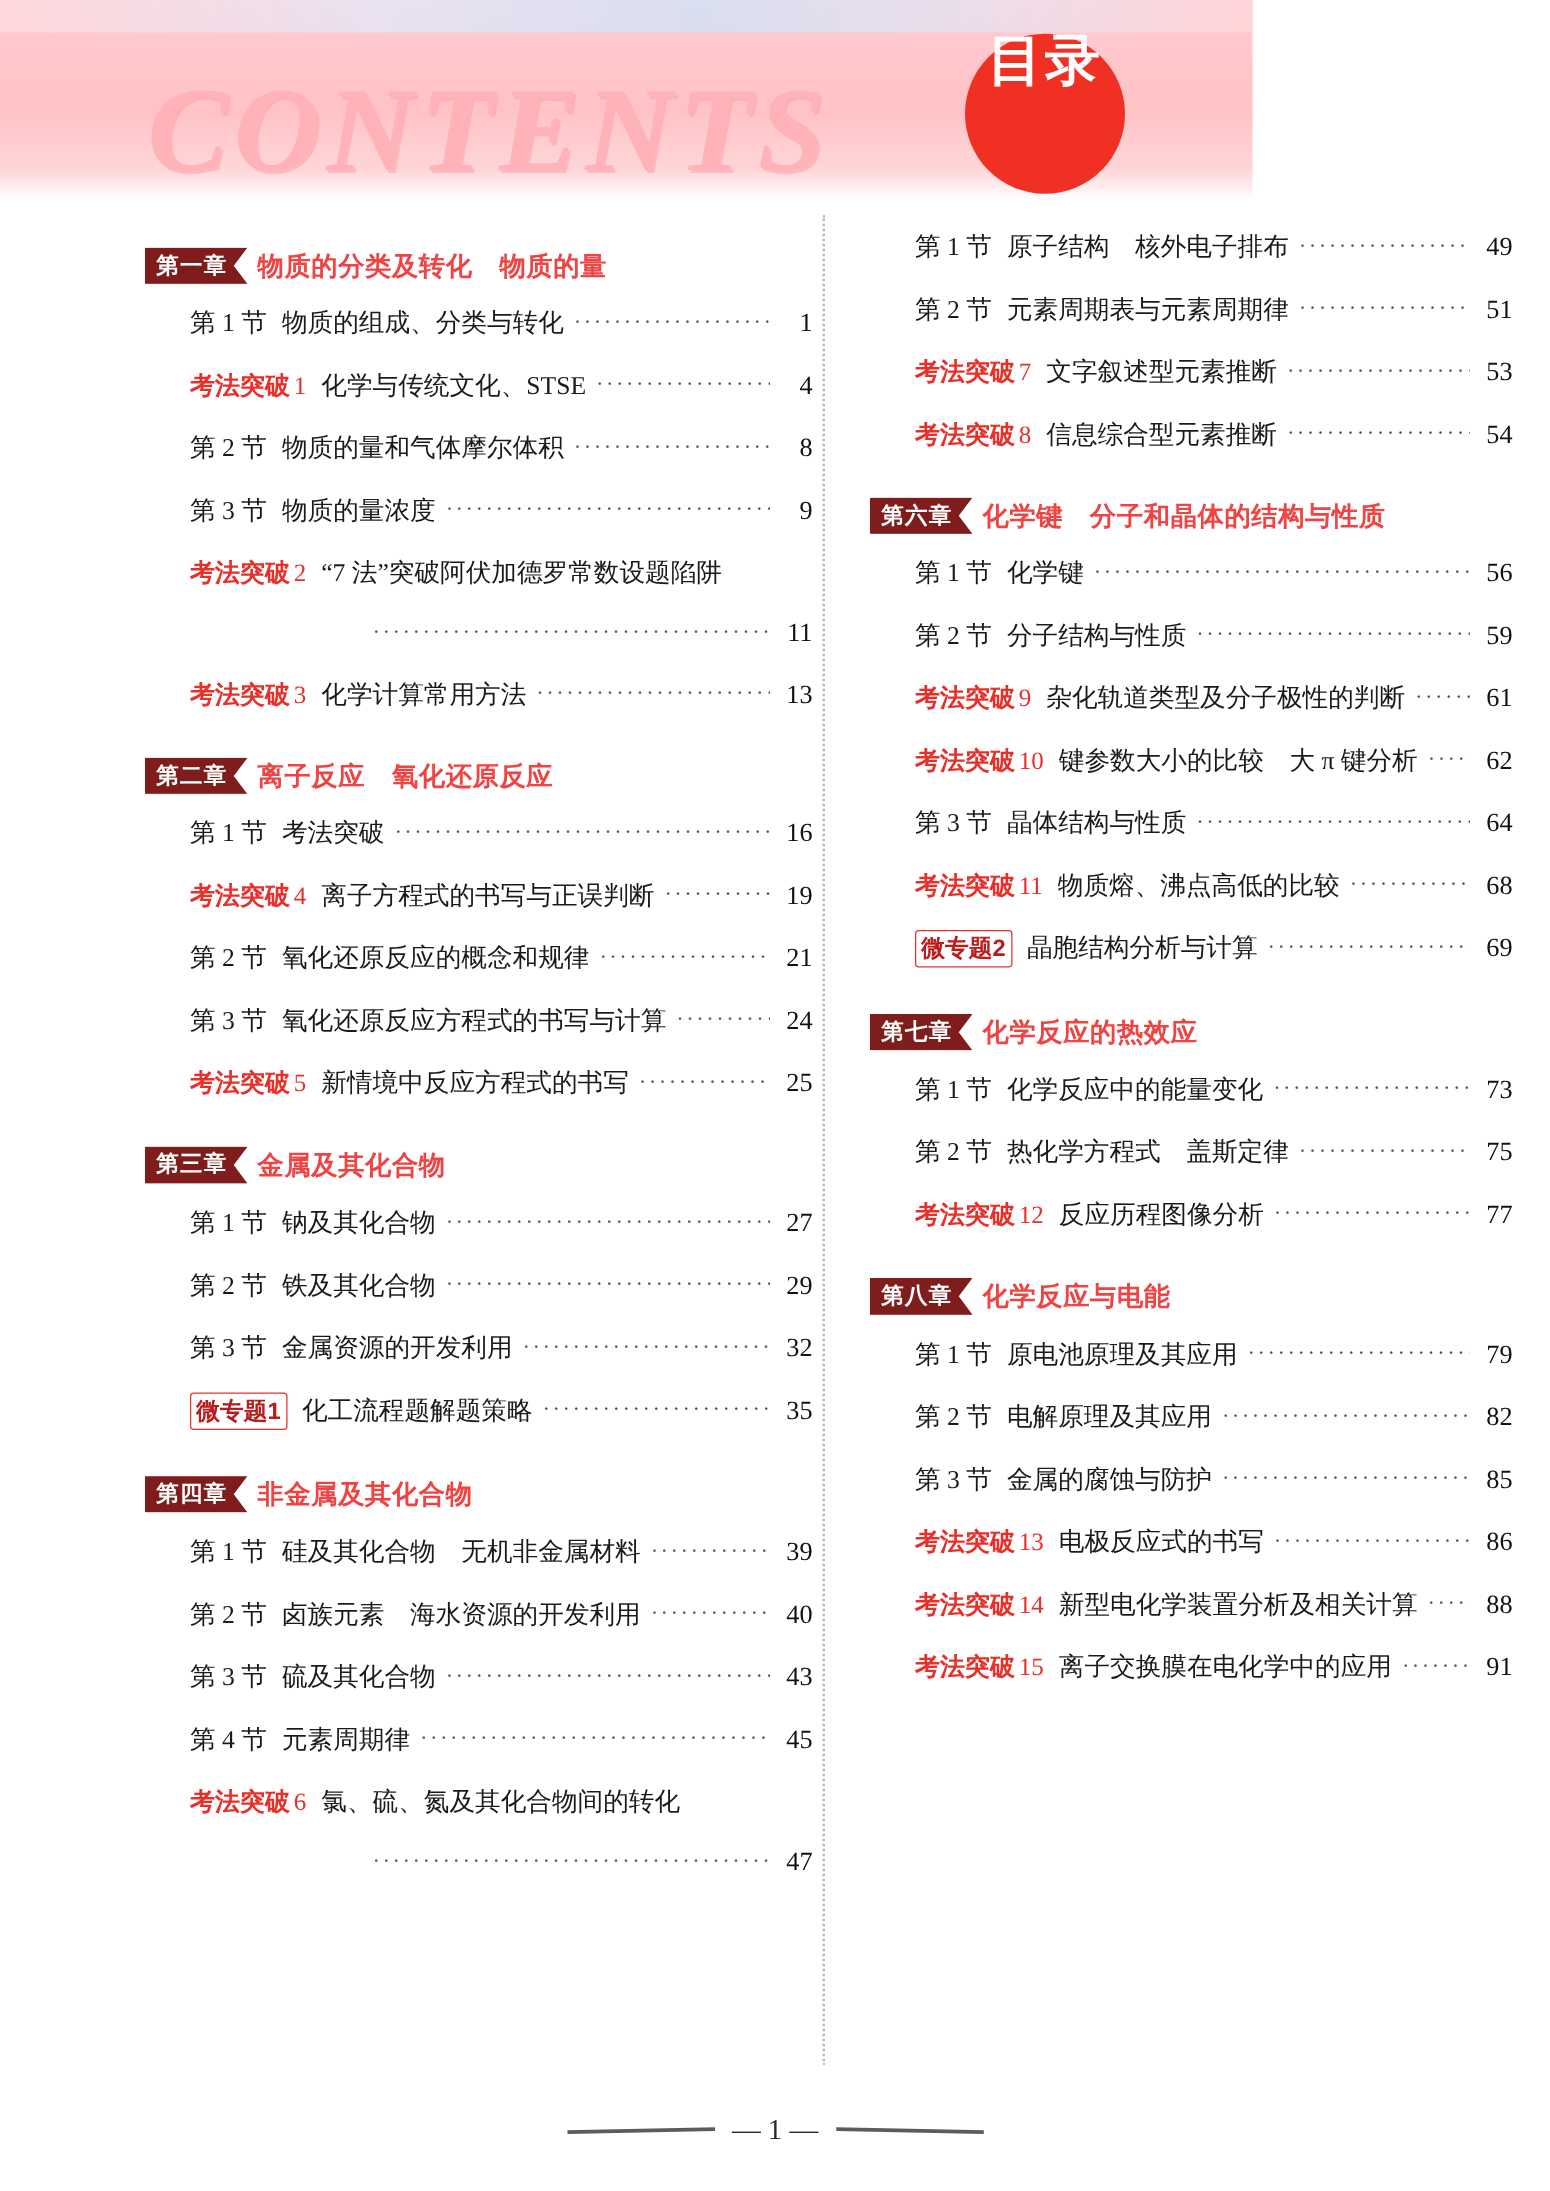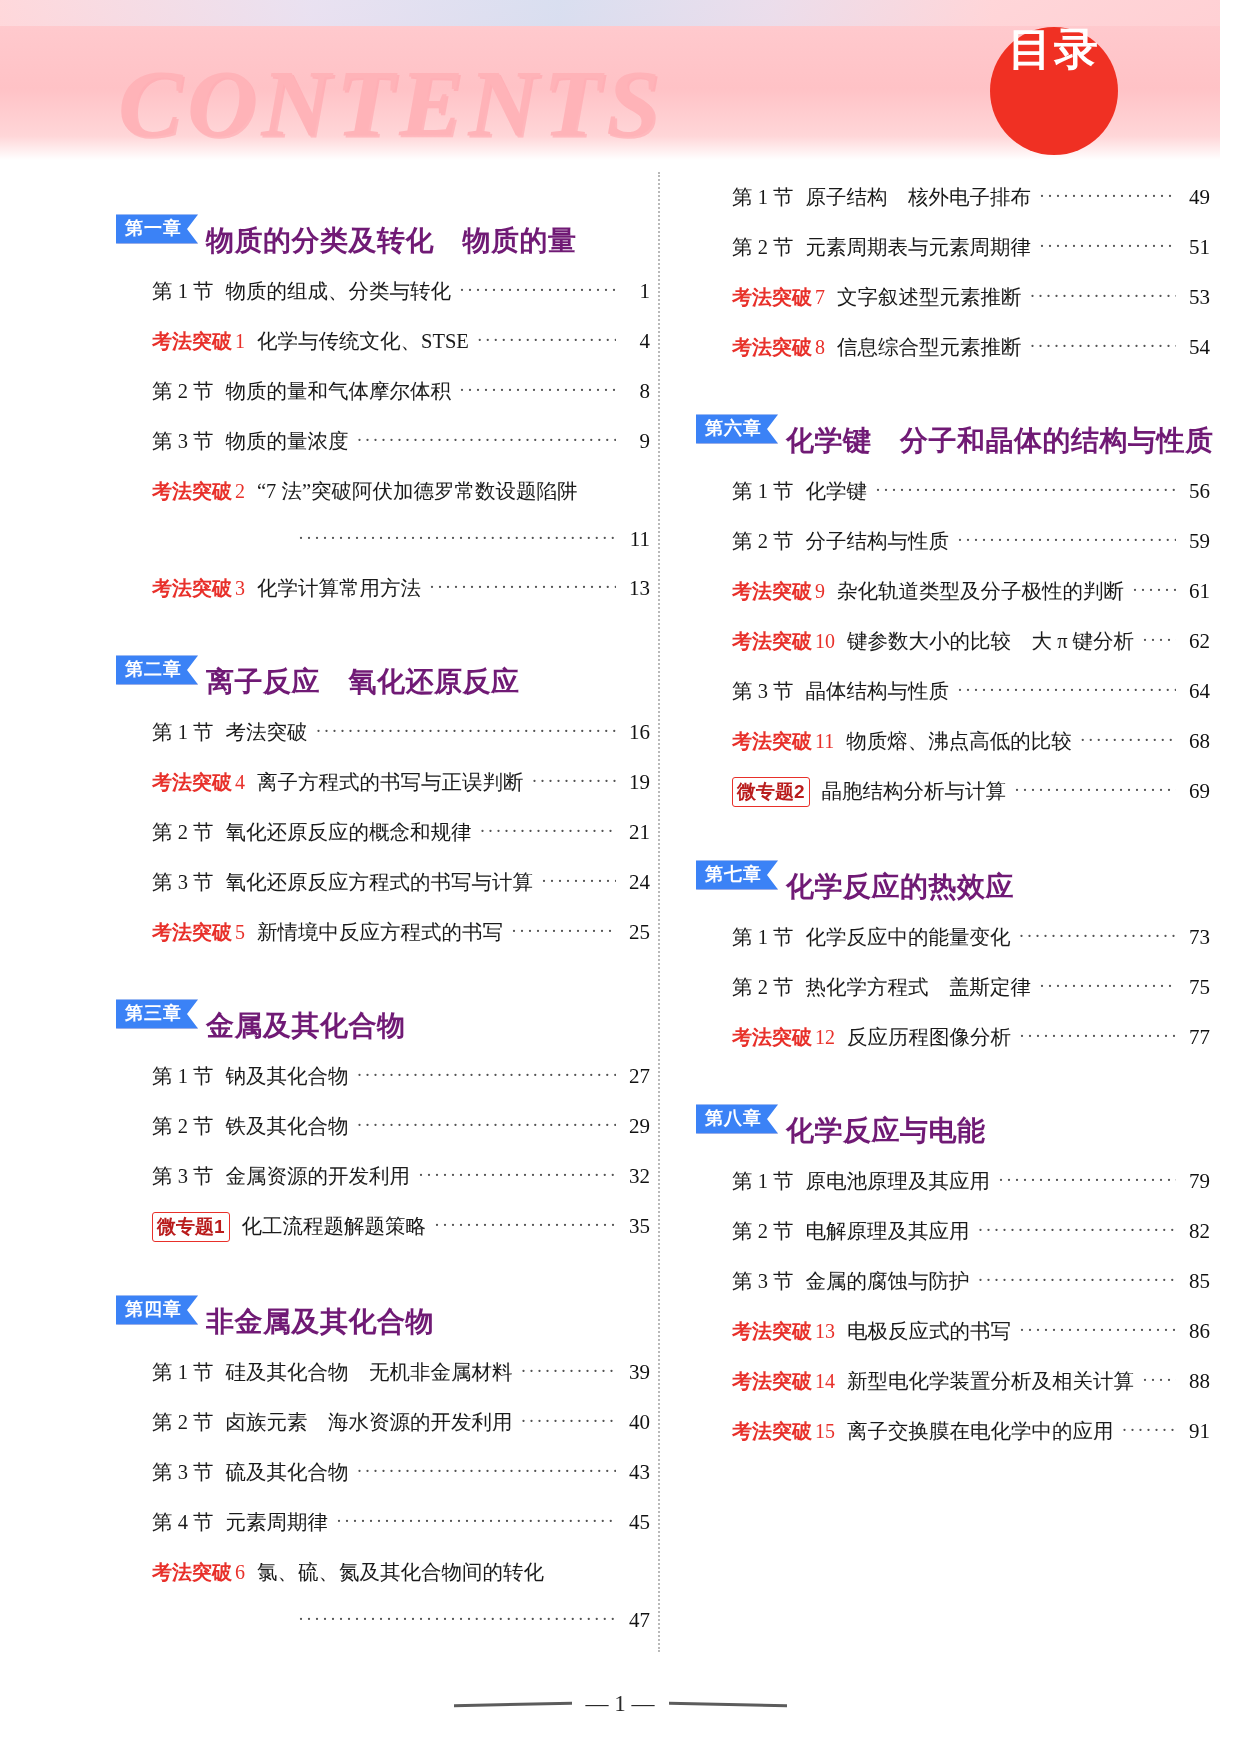--- a/index.html
+++ b/index.html
@@ -12,21 +12,21 @@
     height: 1753px;
     font-family: "Liberation Serif", "DejaVu Serif", serif;
     position: relative;
     overflow: hidden;
   }
 
   
   #header-banner {
     position: absolute;
     left: 0; top: 0;
-    width: 1220px;
+    width: 1002px;
     height: 160px;
     background: linear-gradient(180deg,#ffd4d7 0%, #ffc9cd 18%, #ffc2c6 55%, #ffd6d8 85%, #ffffff 100%);
     overflow: hidden;
   }
   #header-banner::before {
     content:"";
     position:absolute;
     left:0; top:0; width:1240px; height:26px;
     background: linear-gradient(90deg,#ffd9dc 0%, #e7e3f4 25%, #d5e0f3 45%, #e9dfee 62%, #ffd6d9 80%, #ffd0d4 100%);
     opacity:.9;
@@ -89,39 +89,38 @@
   
   .chapter {
     display: flex;
     align-items: center;
     margin: 26px 0 6px 10px;
     white-space: nowrap;
   }
   .chapter-tag {
     position: relative;
     display: inline-block;
-    background: #3b82f6;
+    background: #7f1d1d;
     color: #fff;
     font-family: "Liberation Sans", "DejaVu Sans", sans-serif;
     font-weight: 700;
     font-size: 18px;
     letter-spacing: 1px;
     padding: 4px 16px 4px 9px;
     line-height: 1.18;
     clip-path: polygon(0 0, 100% 0, calc(100% - 11px) 50%, 100% 100%, 0 100%);
     box-shadow: 1px 1px 2px rgba(230,70,60,.45);
   }
   .chapter-title {
     font-family: "Liberation Sans", "DejaVu Sans", sans-serif;
     font-weight: 700;
-    font-size: 28px;
-    color: #701a75;
+    font-size: 21px;
+    color: #ef4444;
     margin-left: 8px;
     letter-spacing: .5px;
-    margin-top: 24px;
   }
 
   
   .entry {
     display: flex;
     align-items: baseline;
     margin: 0 0 0 46px;
     padding: 11px 0 11px 0;
     font-size: 20.5px;
     color: #1a1a1a;

